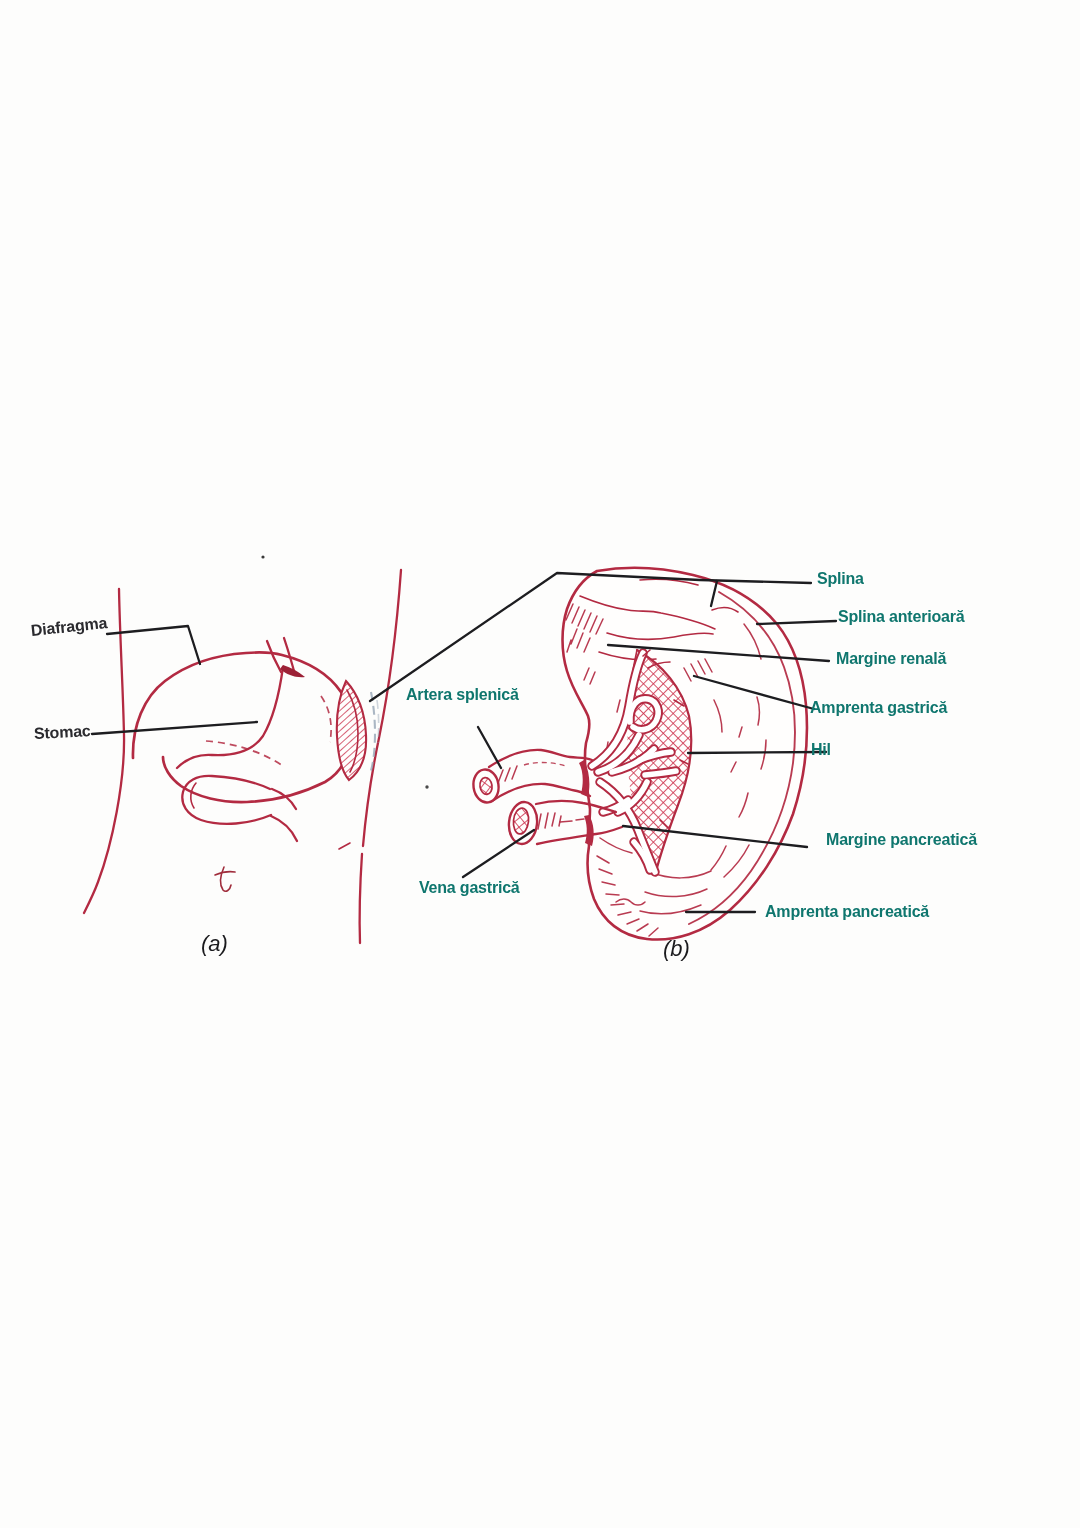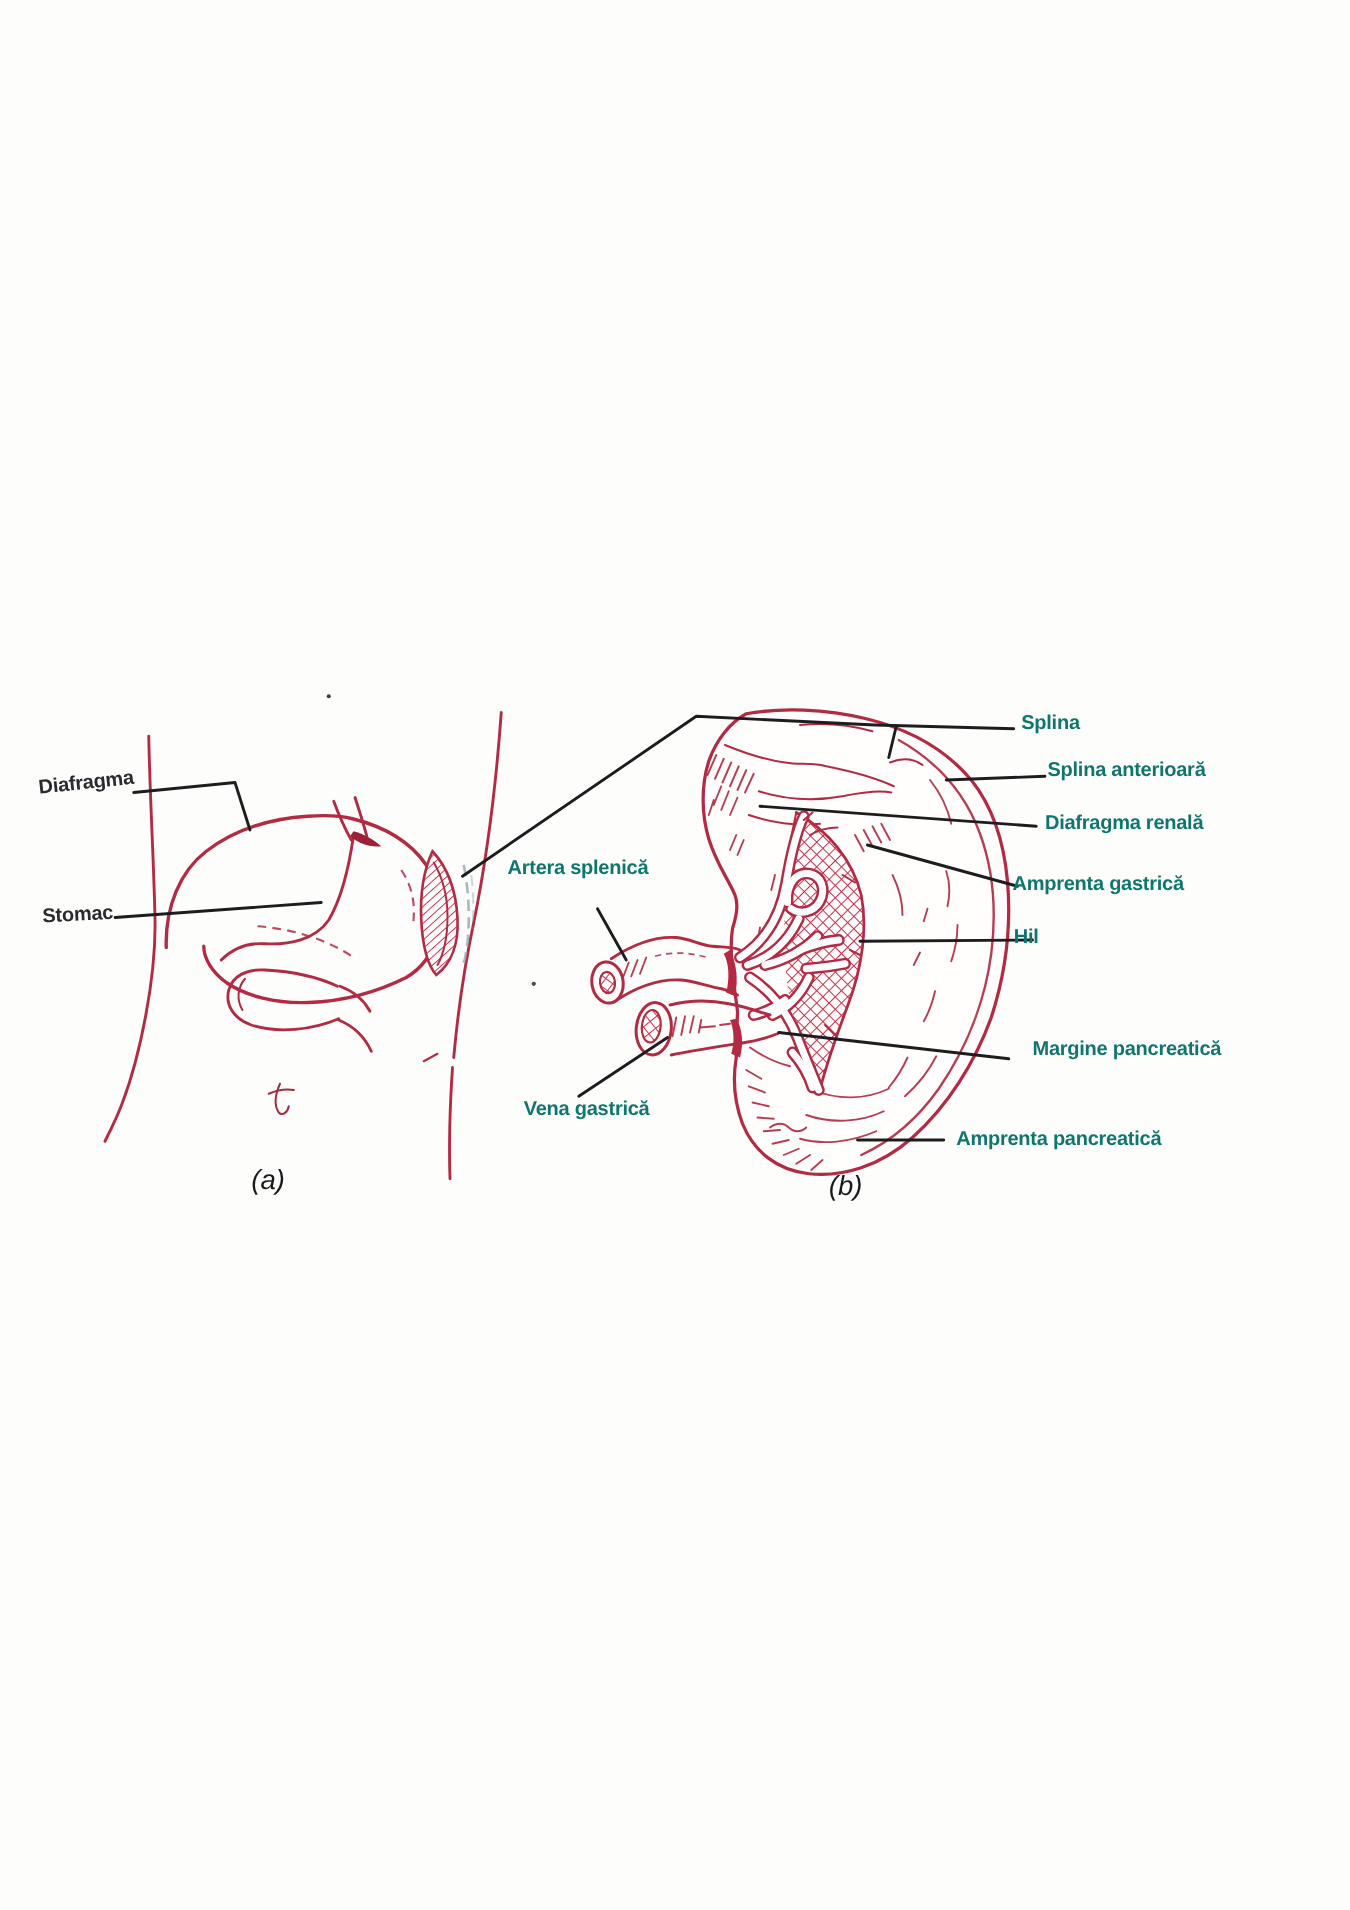--- a/index.html
+++ b/index.html
@@ -236,21 +236,21 @@
   <div class="lbl lbl-sm rot-3" style="left:34px;top:725px">Stomac</div>
 
   <div class="lbl" style="left:406px;top:686px">Artera splenică</div>
 
   <div class="lbl" style="left:419px;top:879px">Vena gastrică</div>
 
   <div class="lbl" style="left:817px;top:570px">Splina</div>
 
   <div class="lbl" style="left:838px;top:608px">Splina anterioară</div>
 
-  <div class="lbl" style="left:836px;top:650px">Diafragma renală</div>
+  <div class="lbl" style="left:836px;top:650px">Margine renală</div>
 
   <div class="lbl" style="left:810px;top:699px">Amprenta gastrică</div>
 
   <div class="lbl" style="left:811px;top:741px">Hil</div>
 
   <div class="lbl" style="left:826px;top:831px">Margine pancreatică</div>
 
   <div class="lbl" style="left:765px;top:903px">Amprenta pancreatică</div>
 
   <div class="cap" style="left:201px;top:931px">(a)</div>

